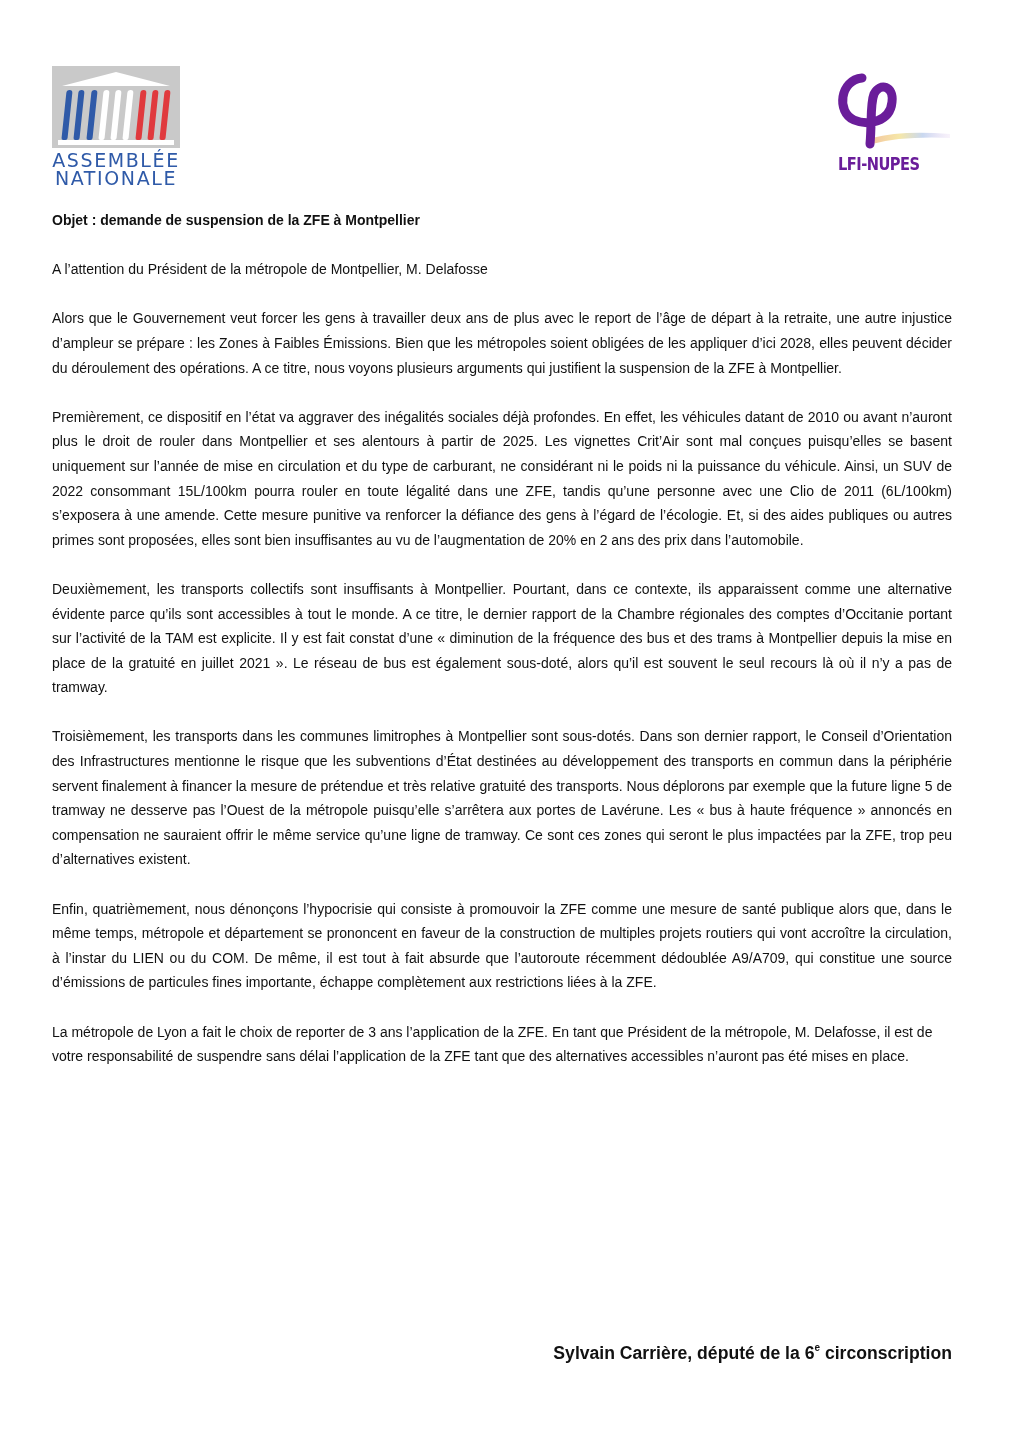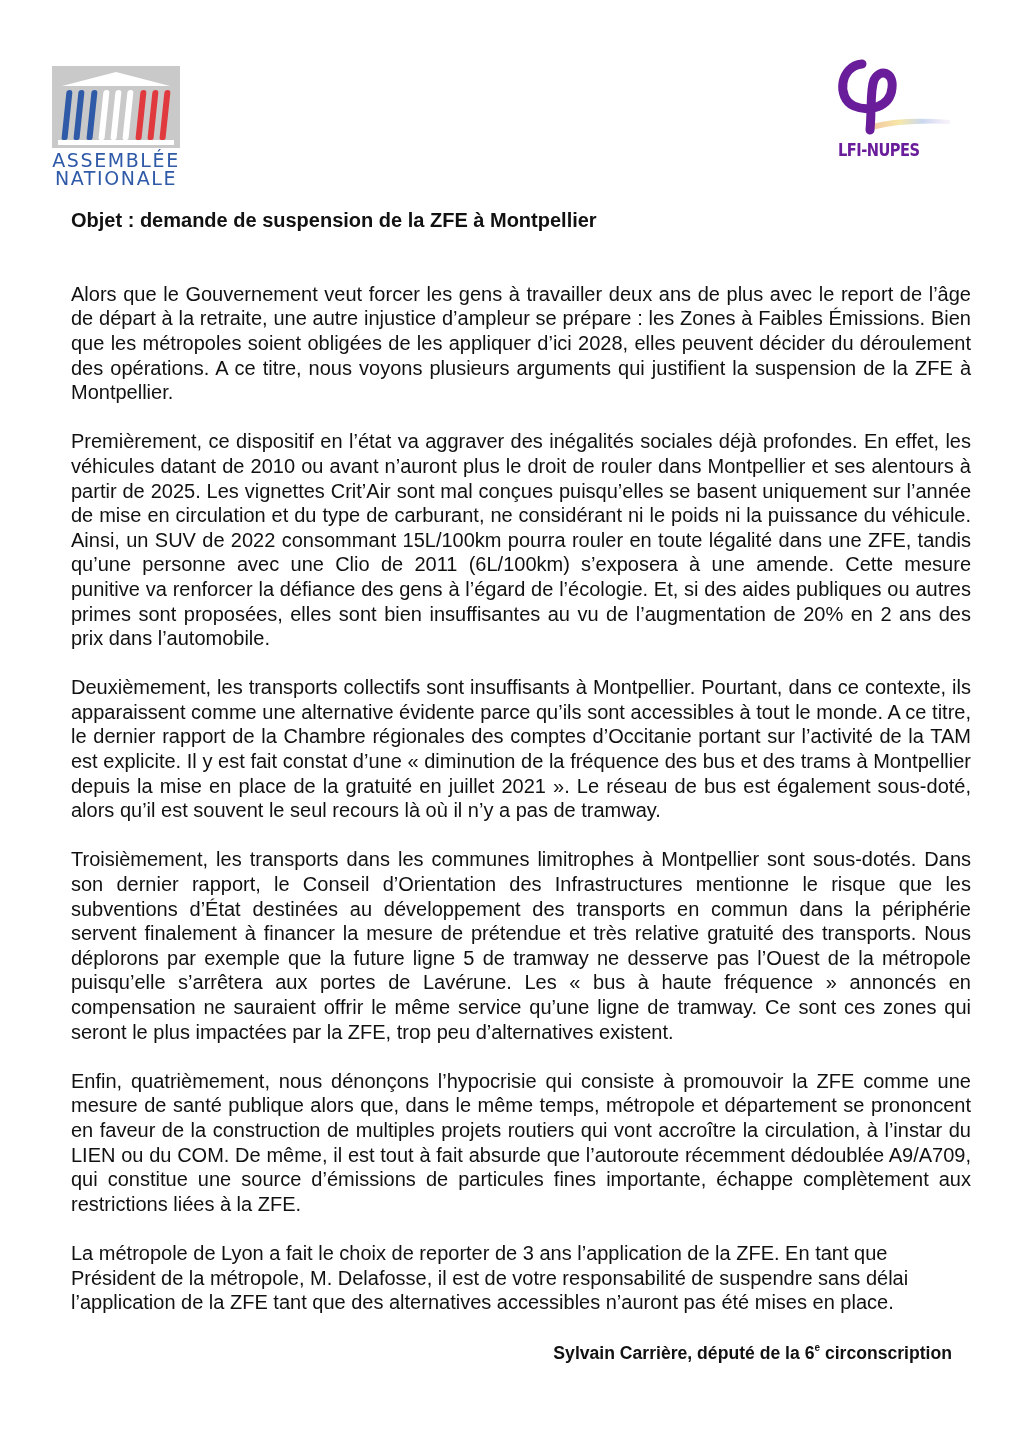--- a/index.html
+++ b/index.html
@@ -9,24 +9,24 @@
     .logo-an { position: absolute; left: 52px; top: 66px; width: 128px; height: 116px; }
     .an-box { position: absolute; left: 0; top: 0; width: 128px; height: 82px; background: #c9c9c9; }
     .an-pediment { position: absolute; left: 10px; top: 4px; width: 108px; height: 16px; }
     .an-cols { position: absolute; left: 12px; top: 24px; width: 104px; height: 52px; display: flex; justify-content: space-between; }
     .an-col { width: 6px; height: 50px; border-radius: 3px 3px 2px 2px; transform: skewX(-6deg); }
     .an-base { position: absolute; left: 6px; top: 74px; width: 116px; height: 5px; background: #ffffff; }
     .an-text { position: absolute; left: -2px; width: 132px; text-align: center; color: #2f5aa8; font-size: 19px; letter-spacing: 1.6px; line-height: 20px; font-family: "DejaVu Sans", sans-serif; }
     .an-text.l1 { top: 84px; }
     .an-text.l2 { top: 102px; }
 
-    .logo-lfi { position: absolute; left: 832px; top: 54px; width: 120px; height: 112px; }
+    .logo-lfi { position: absolute; left: 832px; top: 68px; width: 120px; height: 112px; }
     .lfi-label { position: absolute; left: 6px; top: 86px; font-family: "DejaVu Sans", sans-serif; font-weight: bold; font-size: 17px; color: #6a1d9a; letter-spacing: -0.6px; transform: scaleX(0.86); transform-origin: left; }
 
-    .content { position: absolute; left: 52px; top: 208px; width: 900px; font-size: 20px; line-height: 24.6px; margin-left: 19px; }
+    .content { position: absolute; left: 52px; top: 208px; width: 900px; font-size: 14px; line-height: 24.6px; }
     .content p { margin: 0; }
     .subject { font-weight: bold; }
     .gap { height: 24.6px; }
     .just { text-align: justify; }
     .b { font-weight: normal; }
     .signatures { position: absolute; right: 72px; top: 1341px; text-align: right; font-weight: bold; font-size: 17.6px; line-height: 24.6px; }
     sup { font-size: 10px; vertical-align: top; line-height: 10px; position: relative; top: 2px; }
   </style>
 </head>
 <body>
@@ -65,20 +65,21 @@
     </defs>
     <path d="M40 70 Q70 62 118 66 L118 70 Q70 68 40 76 Z" fill="url(#rb)"></path>
     <path d="M30 10 C8 12 4 44 22 52 C36 58 58 54 60 34 C62 18 48 14 42 26 C38 36 40 54 38 76" fill="none" stroke="#6a1d9a" stroke-width="9" stroke-linecap="round"></path>
   </svg>
   <div class="lfi-label">LFI-NUPES</div>
 </div>
 
 <div class="content">
   <p class="subject">Objet : demande de suspension de la ZFE à Montpellier</p>
   <div class="gap"></div>
+  <p>A l’attention du Président de la métropole de Montpellier, M. Delafosse</p>
   <div class="gap"></div>
   <p class="just">Alors que le Gouvernement veut forcer les gens à travailler deux ans de plus avec le report de l’âge de départ à la retraite, une autre injustice d’ampleur se prépare : les Zones à Faibles Émissions. Bien que les métropoles soient obligées de les appliquer d’ici 2028, elles peuvent décider du déroulement des opérations. A ce titre, nous voyons plusieurs arguments qui justifient la suspension de la ZFE à Montpellier.</p>
   <div class="gap"></div>
   <p class="just"><span class="b">Premièrement, ce dispositif en l’état va aggraver des inégalités sociales déjà profondes.</span><span> En effet, les véhicules datant de 2010 ou avant n’auront plus le droit de rouler dans Montpellier et ses alentours à partir de 2025. Les vignettes Crit’Air sont mal conçues puisqu’elles se basent uniquement sur l’année de mise en circulation et du type de carburant, ne considérant ni le poids ni la puissance du véhicule. Ainsi, un SUV de 2022 consommant 15L/100km pourra rouler en toute légalité dans une ZFE, tandis qu’une personne avec une Clio de 2011 (6L/100km) s’exposera à une amende. Cette mesure punitive va renforcer la défiance des gens à l’égard de l’écologie. Et, si des aides publiques ou autres primes sont proposées, elles sont bien insuffisantes au vu de l’augmentation de 20% en 2 ans des prix dans l’automobile.</span></p>
   <div class="gap"></div>
   <p class="just"><span class="b">Deuxièmement, les transports collectifs sont insuffisants à Montpellier.</span><span> Pourtant, dans ce contexte, ils apparaissent comme une alternative évidente parce qu’ils sont accessibles à tout le monde. A ce titre, le dernier rapport de la Chambre régionales des comptes d’Occitanie portant sur l’activité de la TAM est explicite. Il y est fait constat d’une « diminution de la fréquence des bus et des trams à Montpellier depuis la mise en place de la gratuité en juillet 2021 ». Le réseau de bus est également sous-doté, alors qu’il est souvent le seul recours là où il n’y a pas de tramway.</span></p>
   <div class="gap"></div>
   <p class="just"><span class="b">Troisièmement, les transports dans les communes limitrophes à Montpellier sont sous-dotés.</span><span> Dans son dernier rapport, le Conseil d’Orientation des Infrastructures mentionne le risque que les subventions d’État destinées au développement des transports en commun dans la périphérie servent finalement à financer la mesure de prétendue et très relative gratuité des transports. Nous déplorons par exemple que la future ligne 5 de tramway ne desserve pas l’Ouest de la métropole puisqu’elle s’arrêtera aux portes de Lavérune. Les « bus à haute fréquence » annoncés en compensation ne sauraient offrir le même service qu’une ligne de tramway. Ce sont ces zones qui seront le plus impactées par la ZFE, trop peu d’alternatives existent.</span></p>
   <div class="gap"></div>
   <p class="just"><span class="b">Enfin, quatrièmement, nous dénonçons l’hypocrisie qui consiste à promouvoir la ZFE comme une mesure de santé publique alors que, dans le même temps, métropole et département se prononcent en faveur de la construction de multiples projets routiers qui vont accroître la circulation, à l’instar du LIEN ou du COM.</span><span> De même, il est tout à fait absurde que l’autoroute récemment dédoublée A9/A709, qui constitue une source d’émissions de particules fines importante, échappe complètement aux restrictions liées à la ZFE.</span></p>

